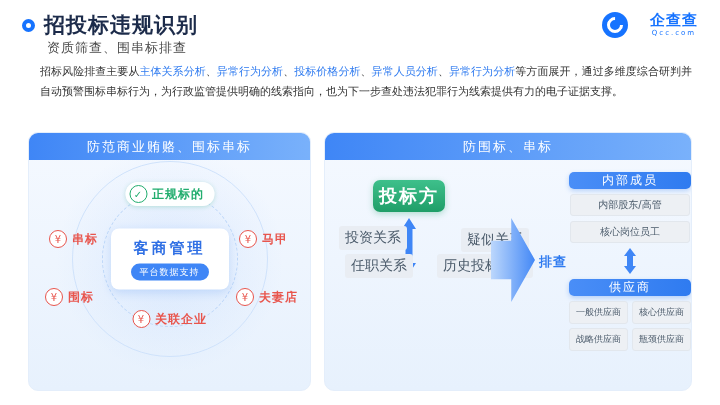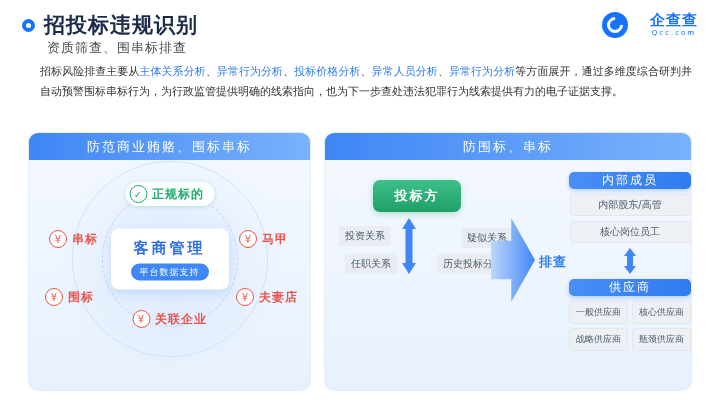--- a/index.html
+++ b/index.html
@@ -49,25 +49,25 @@
   .node-risk .node-icon { border:1.5px solid #e8554d; color:#e8554d; font-size:10px; }
   .node-risk .node-label { color:#e8554d; }
   .pos-chuanbiao { left:20px; top:70px; }
   .pos-weibiao { left:16px; top:128px; }
   .pos-majia { right:22px; top:70px; }
   .pos-fuqidian { right:12px; top:128px; }
   .pos-guanlian { left:50%; top:150px; transform:translateX(-50%); }
 
   
   .green-box { position:absolute; background:linear-gradient(180deg,#3ec08b,#1f9e68); color:#fff; font-weight:bold; text-align:center; border-radius:7px; letter-spacing:2px; box-shadow:0 2px 6px rgba(31,158,104,.3); display:flex; align-items:center; justify-content:center; }
-  .bidder-box { left:48px; top:20px; width:88px; height:32px; font-size:13px; }
+  .bidder-box { left:48px; top:20px; width:72px; height:32px; font-size:18px; }
   .agency-box { left:58px; top:118px; width:52px; height:46px; font-size:12px; line-height:16px; }
   .v-arrow { position:absolute; }
   .v-arrow-flow { left:76px; top:58px; }
-  .rel-tag { position:absolute; background:#e9edf3; color:#4a5a6a; font-size:10px; padding:3px 6px; border-radius:3px; white-space:nowrap; }
+  .rel-tag { position:absolute; background:#e9edf3; color:#4a5a6a; font-size:14px; padding:3px 6px; border-radius:3px; white-space:nowrap; }
   .rel-0 { left:14px; top:66px; }
   .rel-1 { left:136px; top:68px; }
   .rel-2 { left:20px; top:94px; }
   .rel-3 { left:112px; top:94px; }
 
   .big-arrow { position:absolute; left:166px; top:58px; width:44px; height:84px; background:linear-gradient(90deg,#bcd7fc,#4388f6); clip-path:polygon(0 27%, 46% 27%, 46% 0, 100% 50%, 46% 100%, 46% 73%, 0 73%); }
   .arrow-label { position:absolute; left:214px; top:93px; color:#2f7bf0; font-size:13px; font-weight:bold; letter-spacing:1px; }
 
   .org-col { position:absolute; left:244px; top:12px; width:122px; display:flex; flex-direction:column; align-items:center; gap:5px; }
   .org-header { width:100%; background:linear-gradient(90deg,#4a8ef7,#2f7bf0); color:#fff; font-size:12px; font-weight:normal; text-align:center; padding:0 0; border-radius:5px; letter-spacing:2px; box-shadow:0 2px 5px rgba(47,123,240,.3); }

